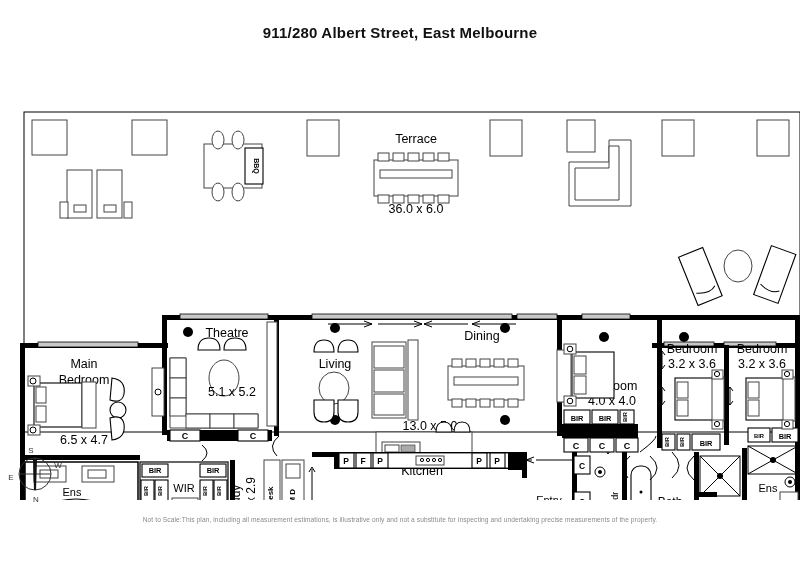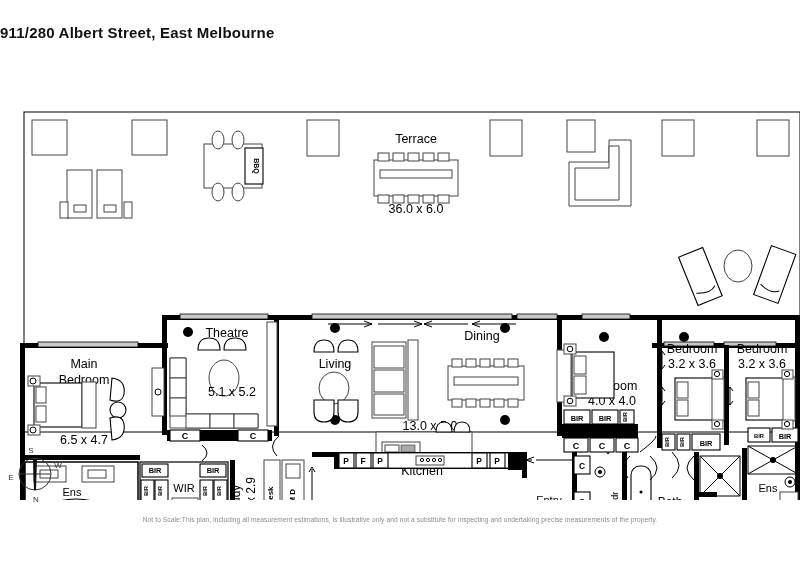--- a/index.html
+++ b/index.html
@@ -3,21 +3,21 @@
 <meta charset="utf-8">
 <title>Floor Plan</title>
 <style>
   html,body{margin:0;padding:0;background:#ffffff;}
   body{
     width:800px;height:566px;position:relative;overflow:hidden;
     font-family:"Liberation Sans","DejaVu Sans",sans-serif;
     color:#000;
   }
   #plan-title{
-    position:absolute;left:0;top:24px;width:800px;
+    position:absolute;left:0;top:24px;width:800px;text-align:center;
     font-size:15px;font-weight:bold;letter-spacing:.2px;color:#111;
   }
   #floorplan{position:absolute;left:12px;top:100px;width:800px;height:400px;}
   #footer-note{
     position:absolute;left:0;top:516px;width:800px;text-align:center;
     font-size:6.6px;color:#8a8a8a;letter-spacing:.1px;
   }
   
   svg text{font-family:"Liberation Sans","DejaVu Sans",sans-serif;fill:#000;}
   .rm{font-size:12.5px;text-anchor:middle;}

